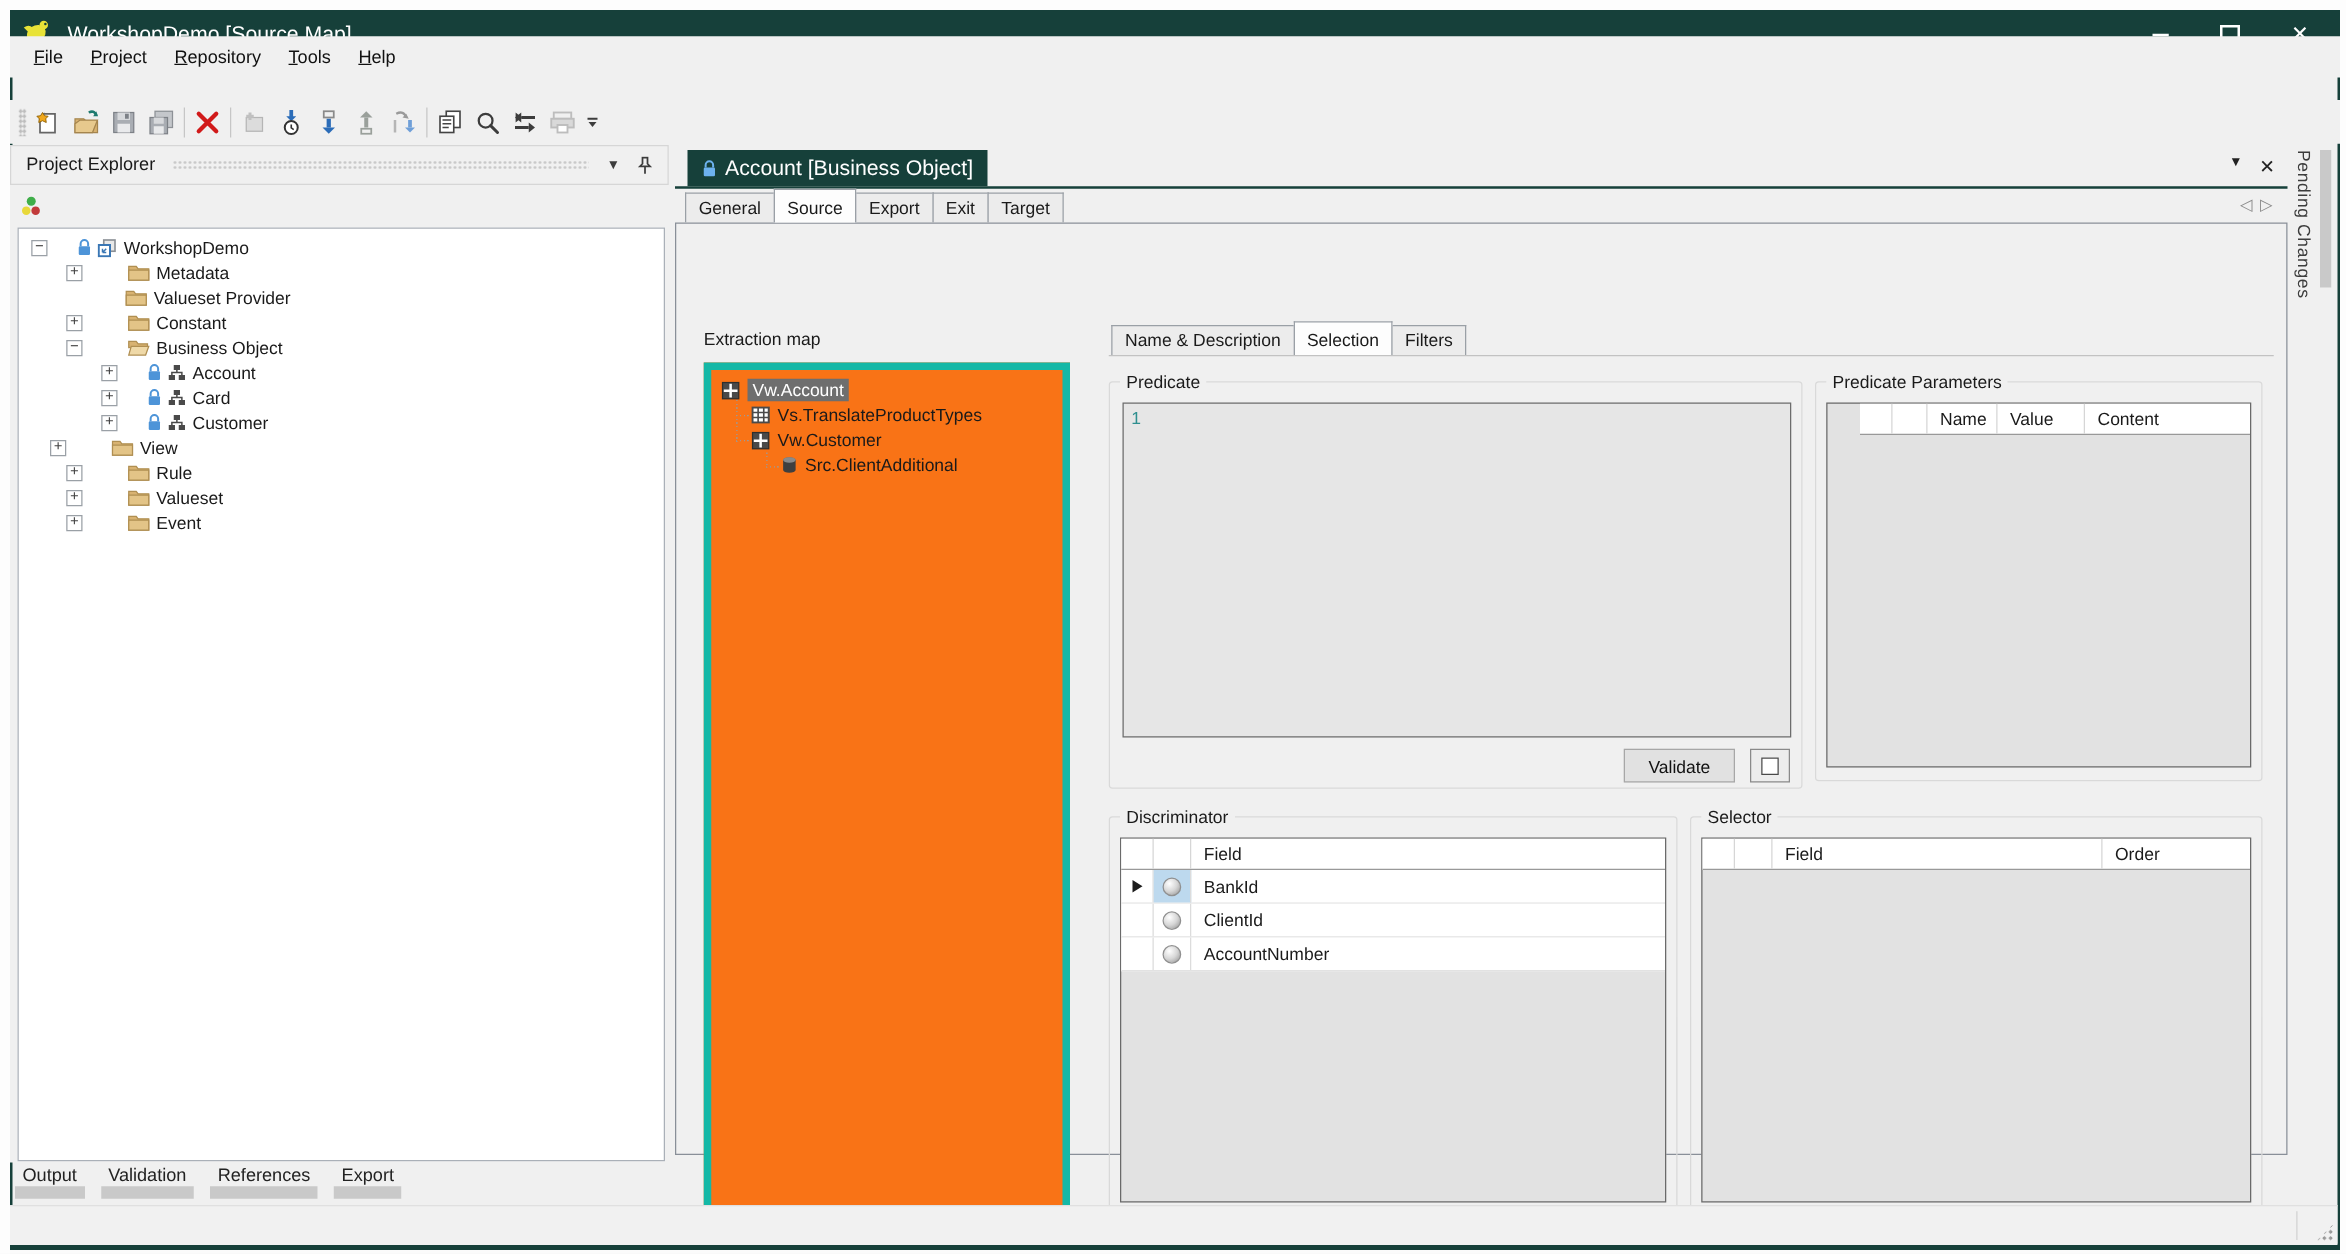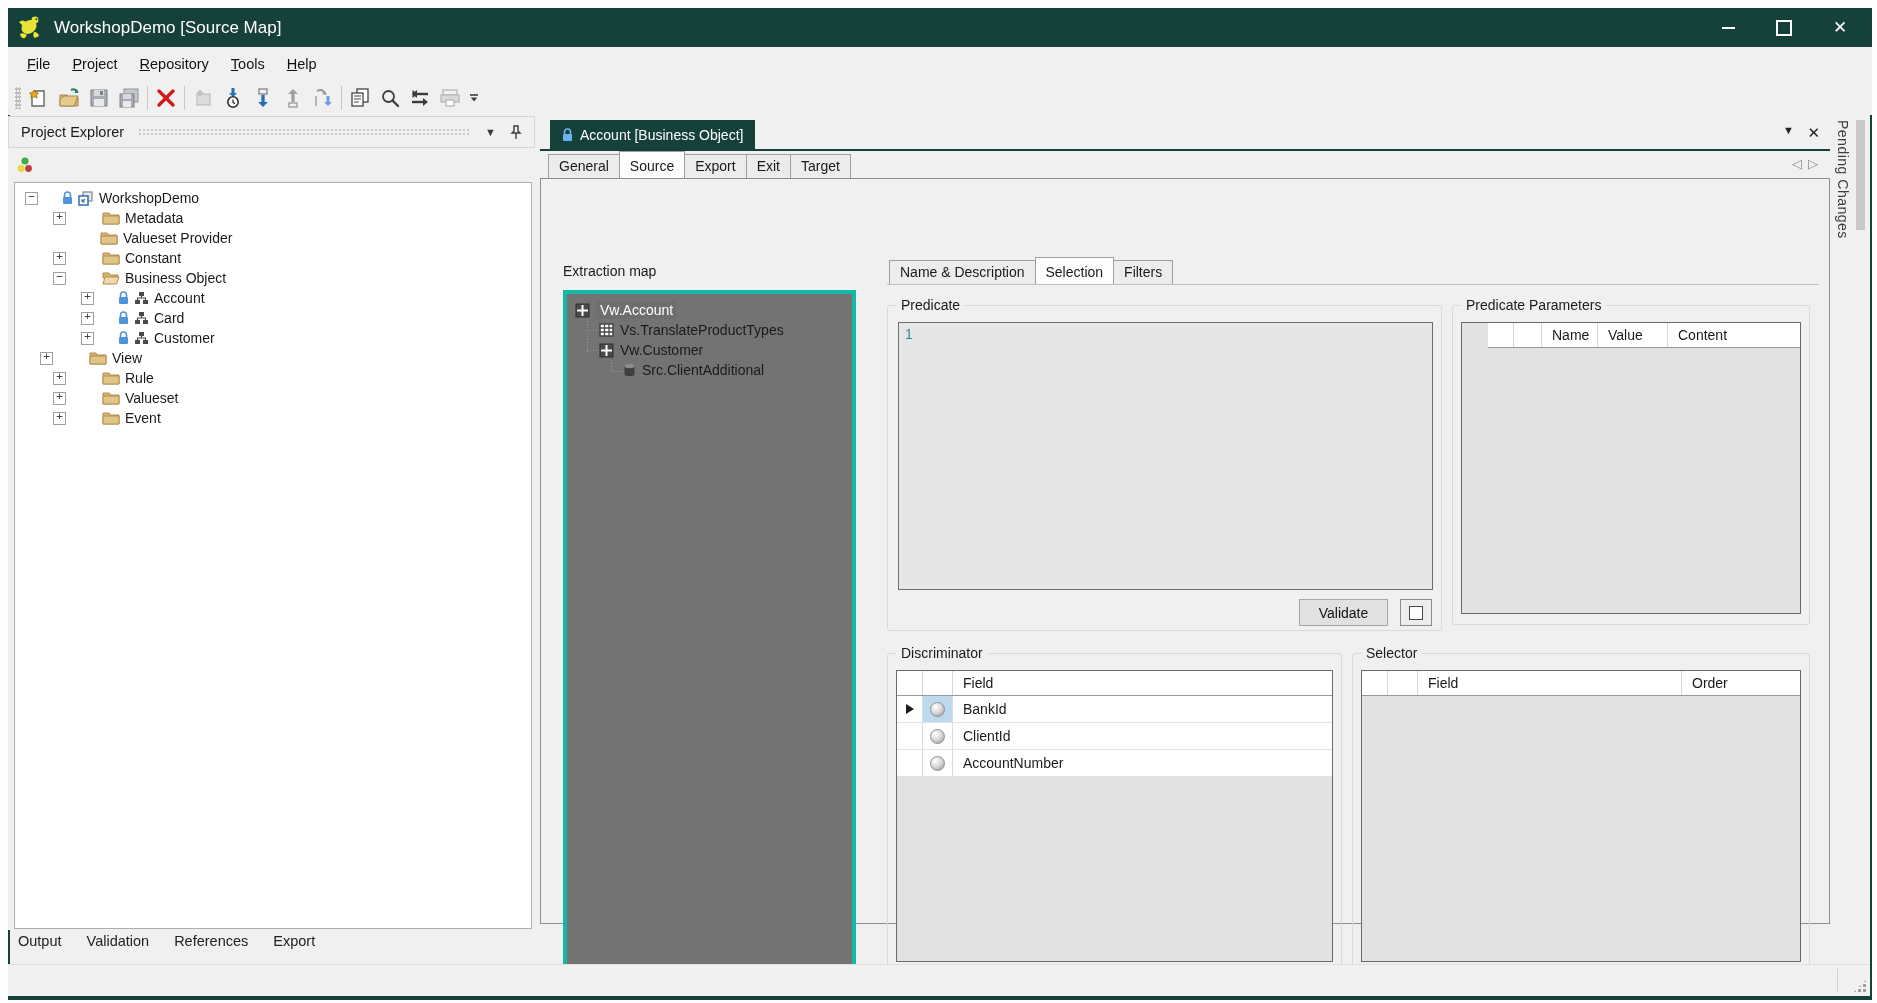--- a/index.html
+++ b/index.html
@@ -11,21 +11,21 @@
   .window{position:absolute;left:8px;top:8px;width:1864px;height:992px;background:#f0f0f0;}
   .edge{position:absolute;background:#16403a;}
   .titlebar{position:absolute;left:0;top:0;width:100%;height:39px;background:#16403a;display:flex;align-items:center;}
   .title-text{color:#ffffff;font-size:17px;margin-left:10px;}
   .winbtn{width:56px;height:39px;display:flex;align-items:center;justify-content:center;color:#fff;}
   .winbtns{position:absolute;right:4px;top:0;display:flex;}
   .minbar{width:13px;height:2px;background:#fff;}
   .maxbox{width:12px;height:12px;border:2px solid #fff;}
   .closex{font-size:17px;color:#fff;line-height:1;}
   
-  .menubar{position:absolute;left:0;top:39px;width:100%;height:33px;background:#f0f0f0;display:flex;align-items:center;padding-left:8px;box-sizing:border-box;}
+  .menubar{position:absolute;left:0;top:21px;width:100%;height:33px;background:#f0f0f0;display:flex;align-items:center;padding-left:8px;box-sizing:border-box;}
   .menu-item{padding:0 11px;font-size:14.5px;color:#111;}
   .toolbar{position:absolute;left:0;top:72px;width:100%;height:35px;background:#f0f0f0;display:flex;align-items:center;padding-left:4px;box-sizing:border-box;}
   .tbtn{width:30px;height:26px;display:flex;align-items:center;justify-content:center;}
   .tsep{width:1px;height:24px;background:#c6c6c6;margin:0 3px;}
   .grip{width:6px;height:22px;margin:0 3px;background-image:radial-gradient(#bdbdbd 1.2px,transparent 1.3px);background-size:3px 4px;}
   
   .pe{position:absolute;left:0;top:108px;width:527px;height:814px;background:#f0f0f0;}
   .pe-head{position:absolute;left:0;top:0;width:100%;height:32px;display:flex;align-items:center;border:1px solid #d6d6d6;box-sizing:border-box;background:#f0f0f0;}
   .pe-title{margin-left:12px;font-size:14.5px;}
   .pe-dots{flex:1;height:8px;margin:0 14px;background-image:radial-gradient(#c9c9c9 1px,transparent 1.2px);background-size:4px 4px;}
@@ -33,31 +33,31 @@
   .pe-tree{position:absolute;left:6px;top:66px;width:518px;height:747px;background:#ffffff;border:1px solid #aab0b8;box-sizing:border-box;overflow:hidden;}
   .trow{height:20px;display:flex;align-items:center;gap:5px;}
   .exp{width:11px;height:11px;border:1px solid #9aa0a6;background:#fff;flex:0 0 11px;position:relative;}
   .exp::before{position:absolute;left:1px;top:-3px;width:9px;text-align:center;font-size:11px;color:#444;font-family:"DejaVu Sans Mono",monospace;}
   .exp-m::before{content:"−";}
   .exp-p::before{content:"+";}
   .exp-none{border:none;background:transparent;}
   .tlabel{font-size:14px;white-space:nowrap;}
   
   .doc{position:absolute;left:532px;top:104px;width:1290px;height:818px;}
-  .doctab{position:absolute;left:10px;top:8px;height:29px;background:#16403a;color:#fff;display:flex;align-items:center;padding:0 12px;gap:7px;font-size:14px;}
+  .doctab{position:absolute;left:10px;top:8px;height:29px;background:#16403a;color:#fff;display:flex;align-items:center;padding:0 12px;gap:7px;font-size:17px;}
   .tealline{position:absolute;left:0;top:37px;width:1290px;height:2px;background:#16403a;}
   .docpane{position:absolute;left:0;top:66px;width:1290px;height:746px;background:#f0f0f0;border:1px solid #898f98;box-sizing:border-box;}
   .tabstrip{position:absolute;left:8px;top:39px;display:flex;align-items:flex-end;height:27px;}
   .mtab{padding:3px 10px 4px 10px;border:1px solid #9aa0a6;border-bottom:none;background:#ececec;margin-right:-1px;font-size:14px;}
   .mtab.sel{background:#fdfdfd;padding-top:6px;position:relative;z-index:2;}
   .navarrows{position:absolute;right:12px;top:44px;display:flex;gap:6px;color:#8a8a8a;font-size:13px;}
   .docctl{position:absolute;top:12px;display:flex;gap:14px;align-items:center;color:#222;}
   
   .xmap-label{position:absolute;left:22px;top:84px;font-size:14px;}
-  .xmap{position:absolute;left:22px;top:111px;width:293px;height:680px;background:#737373;border:4px solid #14b8a6;box-sizing:border-box;}
+  .xmap{position:absolute;left:22px;top:111px;width:293px;height:680px;background:#f97316;border:6px solid #14b8a6;box-sizing:border-box;}
   .xrow{height:20px;display:flex;align-items:center;gap:6px;position:relative;}
   .xsel{background:#6e6e6e;color:#fff;padding:1px 4px;}
   .vline{position:absolute;width:1px;background-image:repeating-linear-gradient(to bottom,#9a9a9a 0 1px,transparent 1px 3px);}
   .hstub{position:absolute;height:1px;background-image:repeating-linear-gradient(to right,#9a9a9a 0 1px,transparent 1px 3px);}
   
   .dtabs{position:absolute;left:348px;top:78px;display:flex;align-items:flex-end;height:27px;z-index:3;}
   .pageline{position:absolute;left:346px;top:105px;width:932px;height:1px;background:#c2c2c2;}
   .gb{position:absolute;border:1px solid #d9d9d9;border-radius:3px;}
   .gb-title{position:absolute;top:-9px;left:8px;background:#f0f0f0;padding:0 5px;font-size:14px;white-space:nowrap;}
   .predicate-box{position:absolute;left:10px;top:16px;right:8px;height:268px;background:#e6e6e6;border:1px solid #6d6d6d;box-sizing:border-box;padding:3px 6px;font-size:14px;color:#2e8f8f;}
@@ -68,21 +68,21 @@
   .grid{position:absolute;background:#e2e2e2;border:1px solid #6a6a6a;display:flex;flex-direction:column;box-sizing:border-box;}
   .ghead{display:flex;background:#fff;border-bottom:1px solid #999;height:24px;flex:0 0 24px;}
   .gh{border-right:1px solid #d6d6d6;display:flex;align-items:center;padding-left:10px;box-sizing:border-box;font-size:14px;}
   .grow{display:flex;background:#fff;border-bottom:1px solid #e2e2e2;height:26px;flex:0 0 26px;}
   .gc{border-right:1px solid #dcdcdc;display:flex;align-items:center;box-sizing:border-box;}
   .radio{width:13px;height:13px;border-radius:50%;border:1px solid #909090;background:radial-gradient(circle at 35% 30%,#ffffff,#d6d6d6 50%,#8f8f8f);}
   .cur{width:0;height:0;border-left:8px solid #1c1c1c;border-top:5px solid transparent;border-bottom:5px solid transparent;}
   
   .btabs{position:absolute;left:4px;top:922px;display:flex;gap:13px;}
   .btab{display:flex;flex-direction:column;align-items:stretch;}
-  .btab .lbl{padding:3px 6px 16px 6px;font-size:14.5px;color:#222;}
+  .btab .lbl{padding:3px 6px 0 6px;font-size:14.5px;color:#222;}
   .btab .bar{height:10px;background:#c9c9c9;}
   .statusbar{position:absolute;left:0;top:956px;width:1862px;height:31px;background:#f1f1f1;border-top:1px solid #e0e0e0;}
   .grip2{position:absolute;right:3px;bottom:3px;width:14px;height:14px;
          background-image:radial-gradient(#9a9a9a 1.4px,transparent 1.5px);background-size:5px 5px;background-position:bottom right;
          clip-path:polygon(100% 0,100% 100%,0 100%);}
   .pending{position:absolute;left:1827px;top:112px;display:flex;gap:5px;}
   .pending .txt{writing-mode:vertical-rl;font-size:14px;color:#3c3c3c;letter-spacing:0.5px;}
   .pending .bar{width:9px;height:110px;background:#c9c9c9;}
   
   .icon14{width:16px;height:16px;flex:0 0 16px;display:flex;align-items:center;justify-content:center;}

